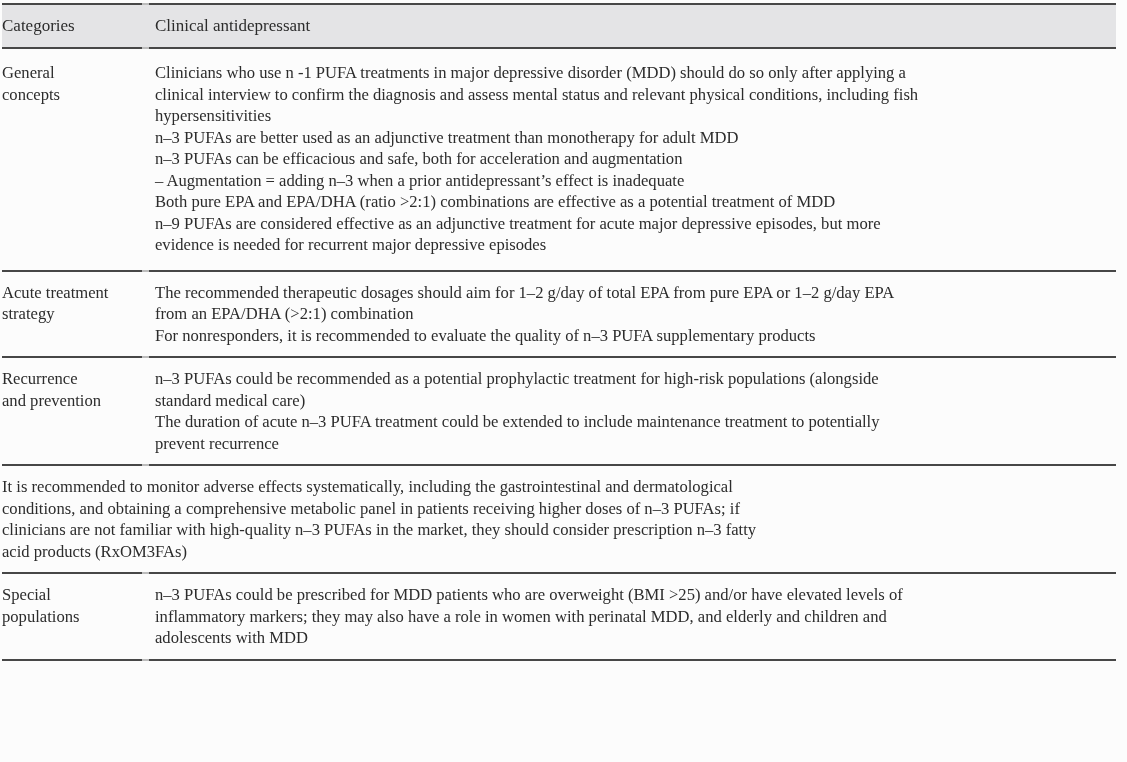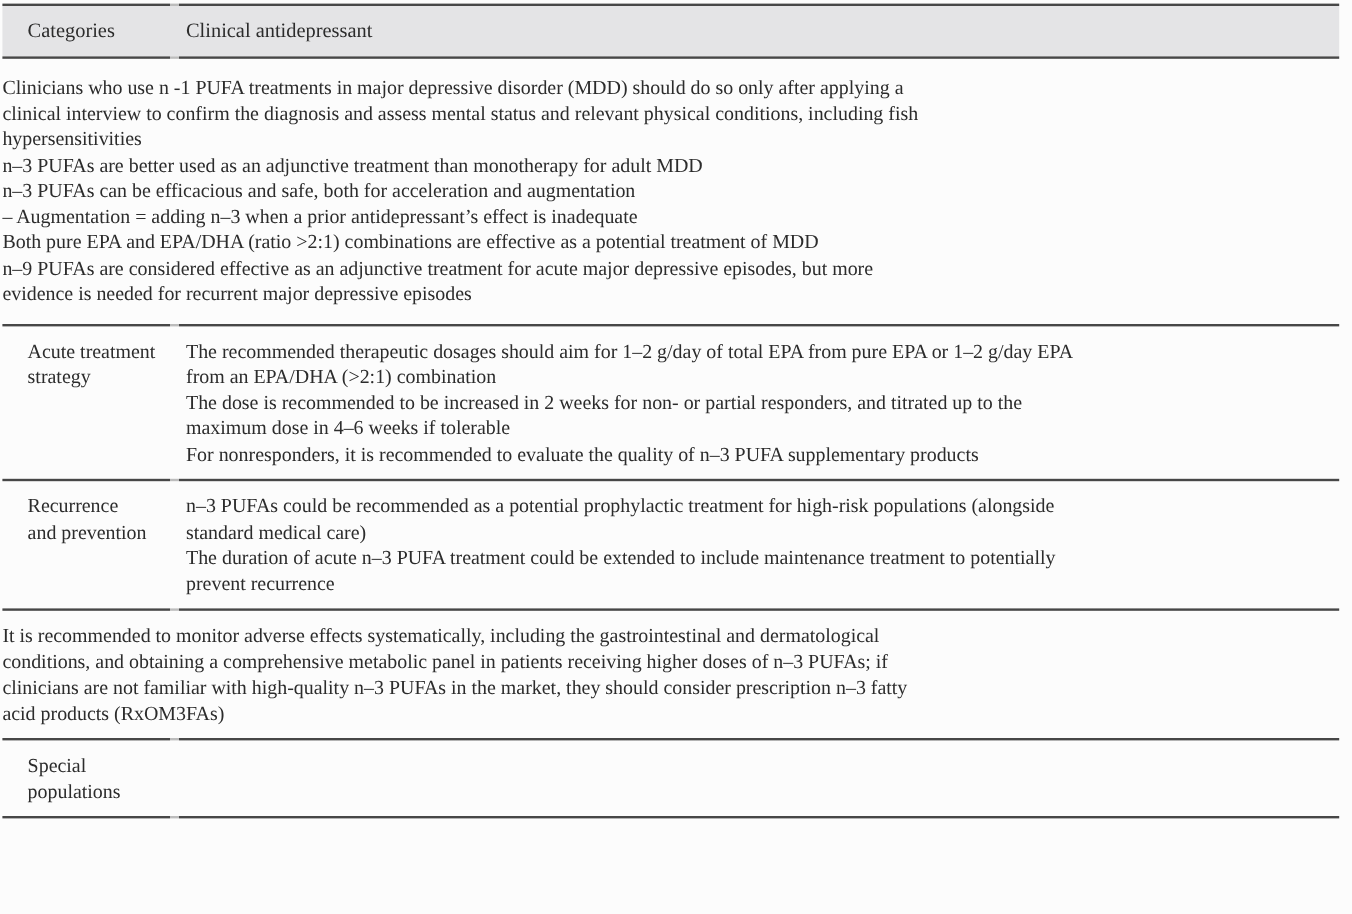--- a/index.html
+++ b/index.html
@@ -35,21 +35,21 @@
     background: #e4e4e6;
     height: 42px;
     font-size: 17px;
   }
   .cell {
     box-sizing: border-box;
   }
   .cell.cat {
     flex: none;
     width: 153px;
-    padding-left: 21px;
+    padding-left: 0;
     white-space: pre-line;
   }
   .cell.rec {
     flex: 1;
     padding-right: 6px;
     min-width: 0;
   }
   .body-row {
     display: flex;
     font-size: 16.6px;
@@ -70,42 +70,42 @@
 
 <div class="scan-table">
   <div class="rule"></div>
   <div class="header-row">
     <div class="cell cat">Categories</div>
     <div class="cell rec">Clinical antidepressant</div>
   </div>
   <div class="rule"></div>
   <div id="rows">
   <div class="body-row">
+    <div class="cell cat">General
+concepts</div>
     <div class="cell rec">
           <div class="rec-item">Clinicians who use n -1 PUFA treatments in major depressive disorder (MDD) should do so only after applying a
 clinical interview to confirm the diagnosis and assess mental status and relevant physical conditions, including fish
 hypersensitivities</div>
           <div class="rec-item">n–3 PUFAs are better used as an adjunctive treatment than monotherapy for adult MDD</div>
           <div class="rec-item">n–3 PUFAs can be efficacious and safe, both for acceleration and augmentation</div>
           <div class="rec-item">– Augmentation = adding n–3 when a prior antidepressant’s effect is inadequate</div>
           <div class="rec-item">Both pure EPA and EPA/DHA (ratio &gt;2:1) combinations are effective as a potential treatment of MDD</div>
           <div class="rec-item">n–9 PUFAs are considered effective as an adjunctive treatment for acute major depressive episodes, but more
 evidence is needed for recurrent major depressive episodes</div>
         </div>
   </div>
   <div class="rule"></div>
 
   <div class="body-row">
     <div class="cell cat">Acute treatment
 strategy</div>
     <div class="cell rec">
           <div class="rec-item">The recommended therapeutic dosages should aim for 1–2 g/day of total EPA from pure EPA or 1–2 g/day EPA
 from an EPA/DHA (&gt;2:1) combination</div>
-          <div class="rec-item">The dose is recommended to be increased in 2 weeks for non- or partial responders, and titrated up to the
-maximum dose in 4–6 weeks if tolerable</div>
           <div class="rec-item">For nonresponders, it is recommended to evaluate the quality of n–3 PUFA supplementary products</div>
         </div>
   </div>
   <div class="rule"></div>
 
   <div class="body-row">
     <div class="cell cat">Recurrence
 and prevention</div>
     <div class="cell rec">
           <div class="rec-item">n–3 PUFAs could be recommended as a potential prophylactic treatment for high-risk populations (alongside
@@ -122,16 +122,21 @@
 conditions, and obtaining a comprehensive metabolic panel in patients receiving higher doses of n–3 PUFAs; if
 clinicians are not familiar with high-quality n–3 PUFAs in the market, they should consider prescription n–3 fatty
 acid products (RxOM3FAs)</div>
         </div>
   </div>
   <div class="rule"></div>
 
   <div class="body-row">
     <div class="cell cat">Special
 populations</div>
+    <div class="cell rec">
+          <div class="rec-item">n–3 PUFAs could be prescribed for MDD patients who are overweight (BMI &gt;25) and/or have elevated levels of
+inflammatory markers; they may also have a role in women with perinatal MDD, and elderly and children and
+adolescents with MDD</div>
+        </div>
   </div>
   <div class="rule"></div>
 </div>
 </div>
 
 </body></html>

